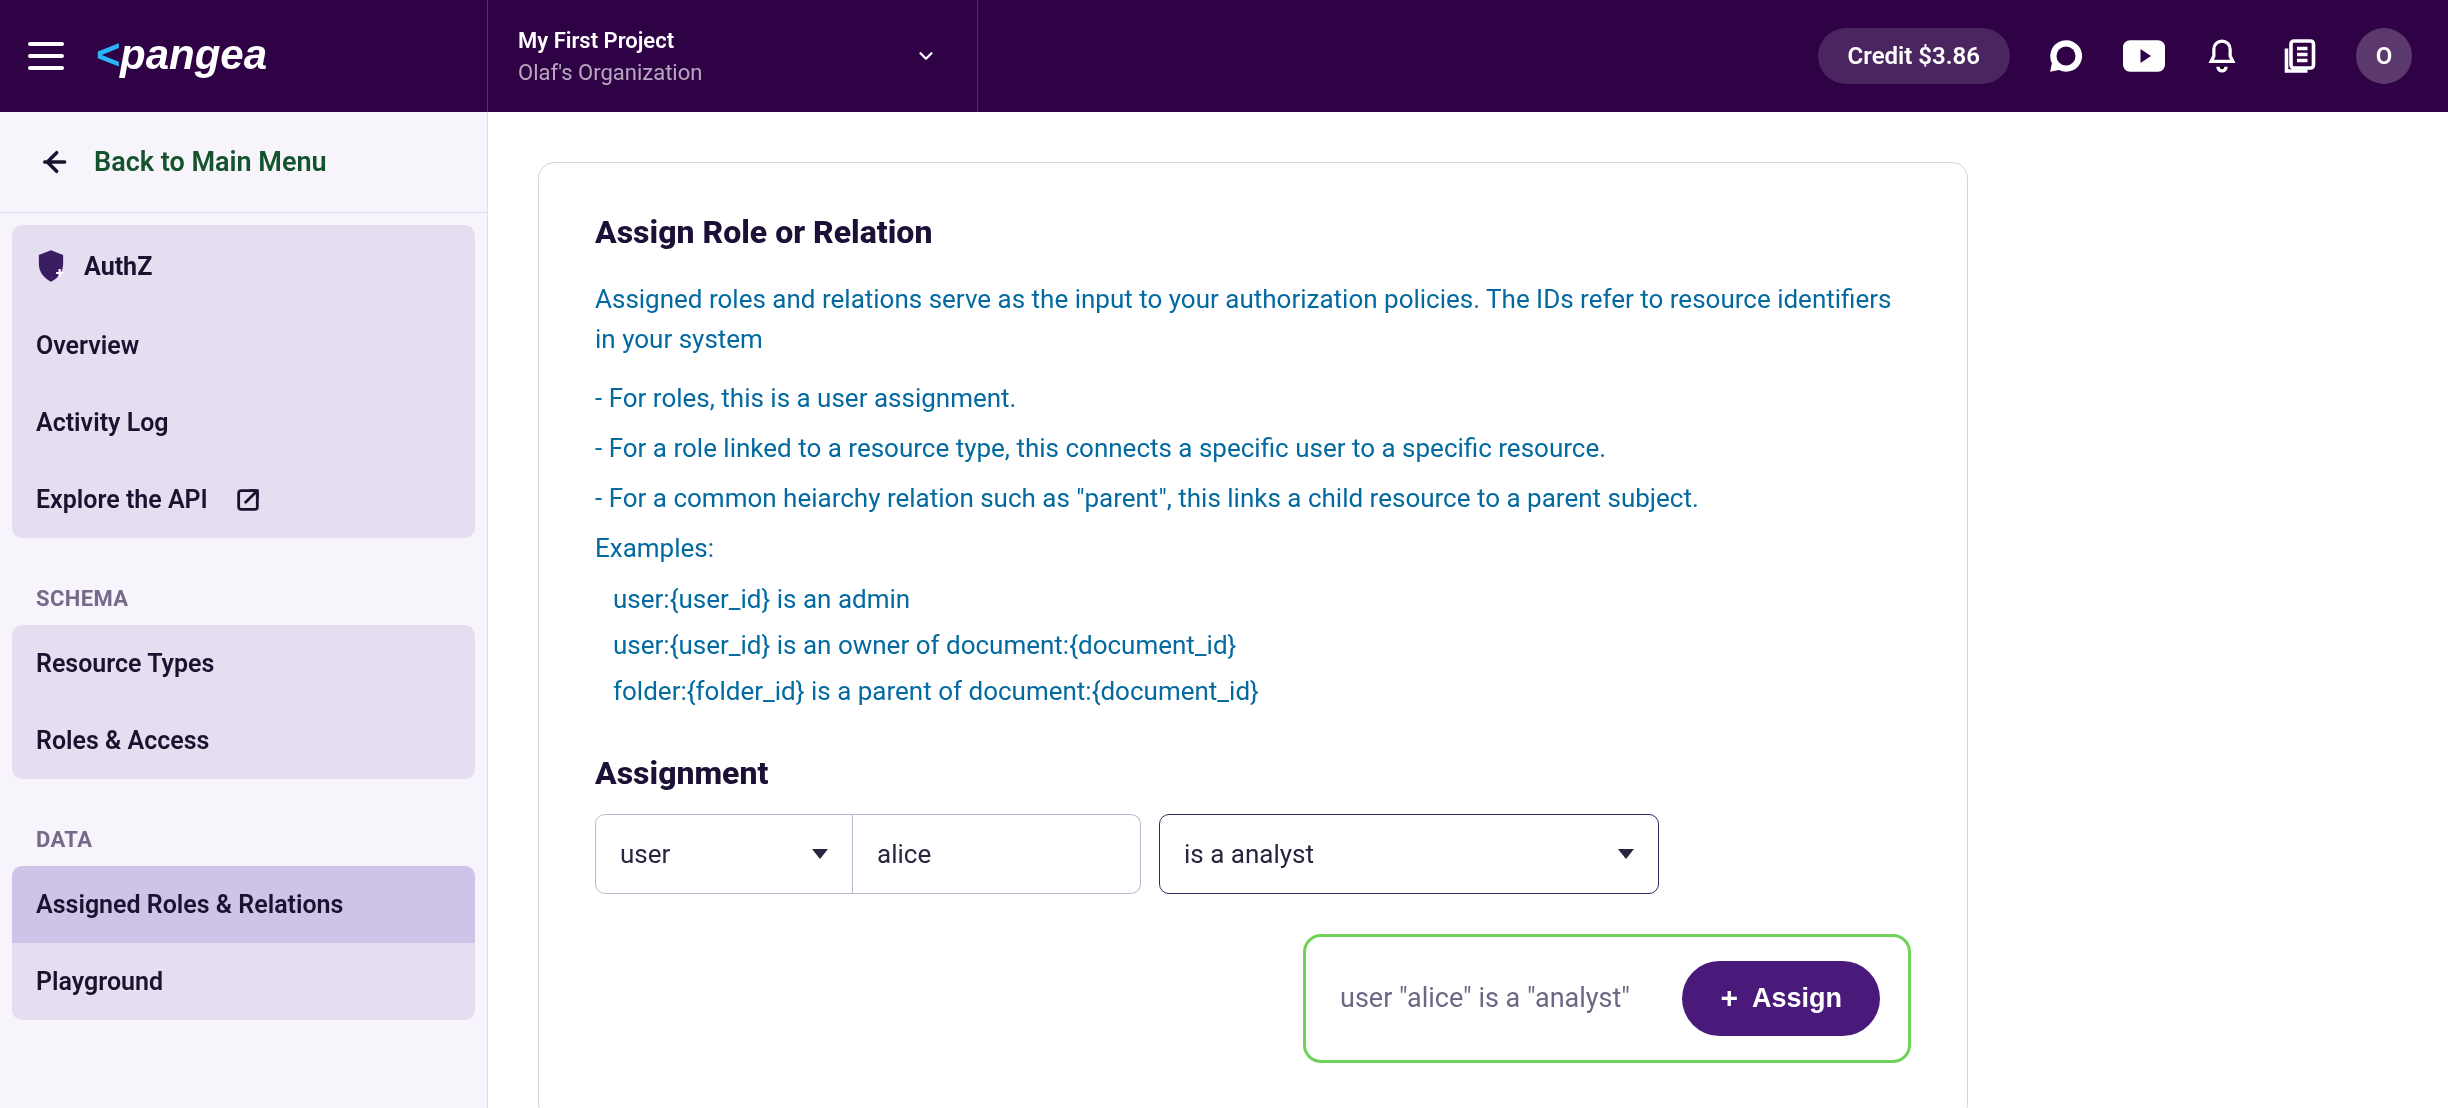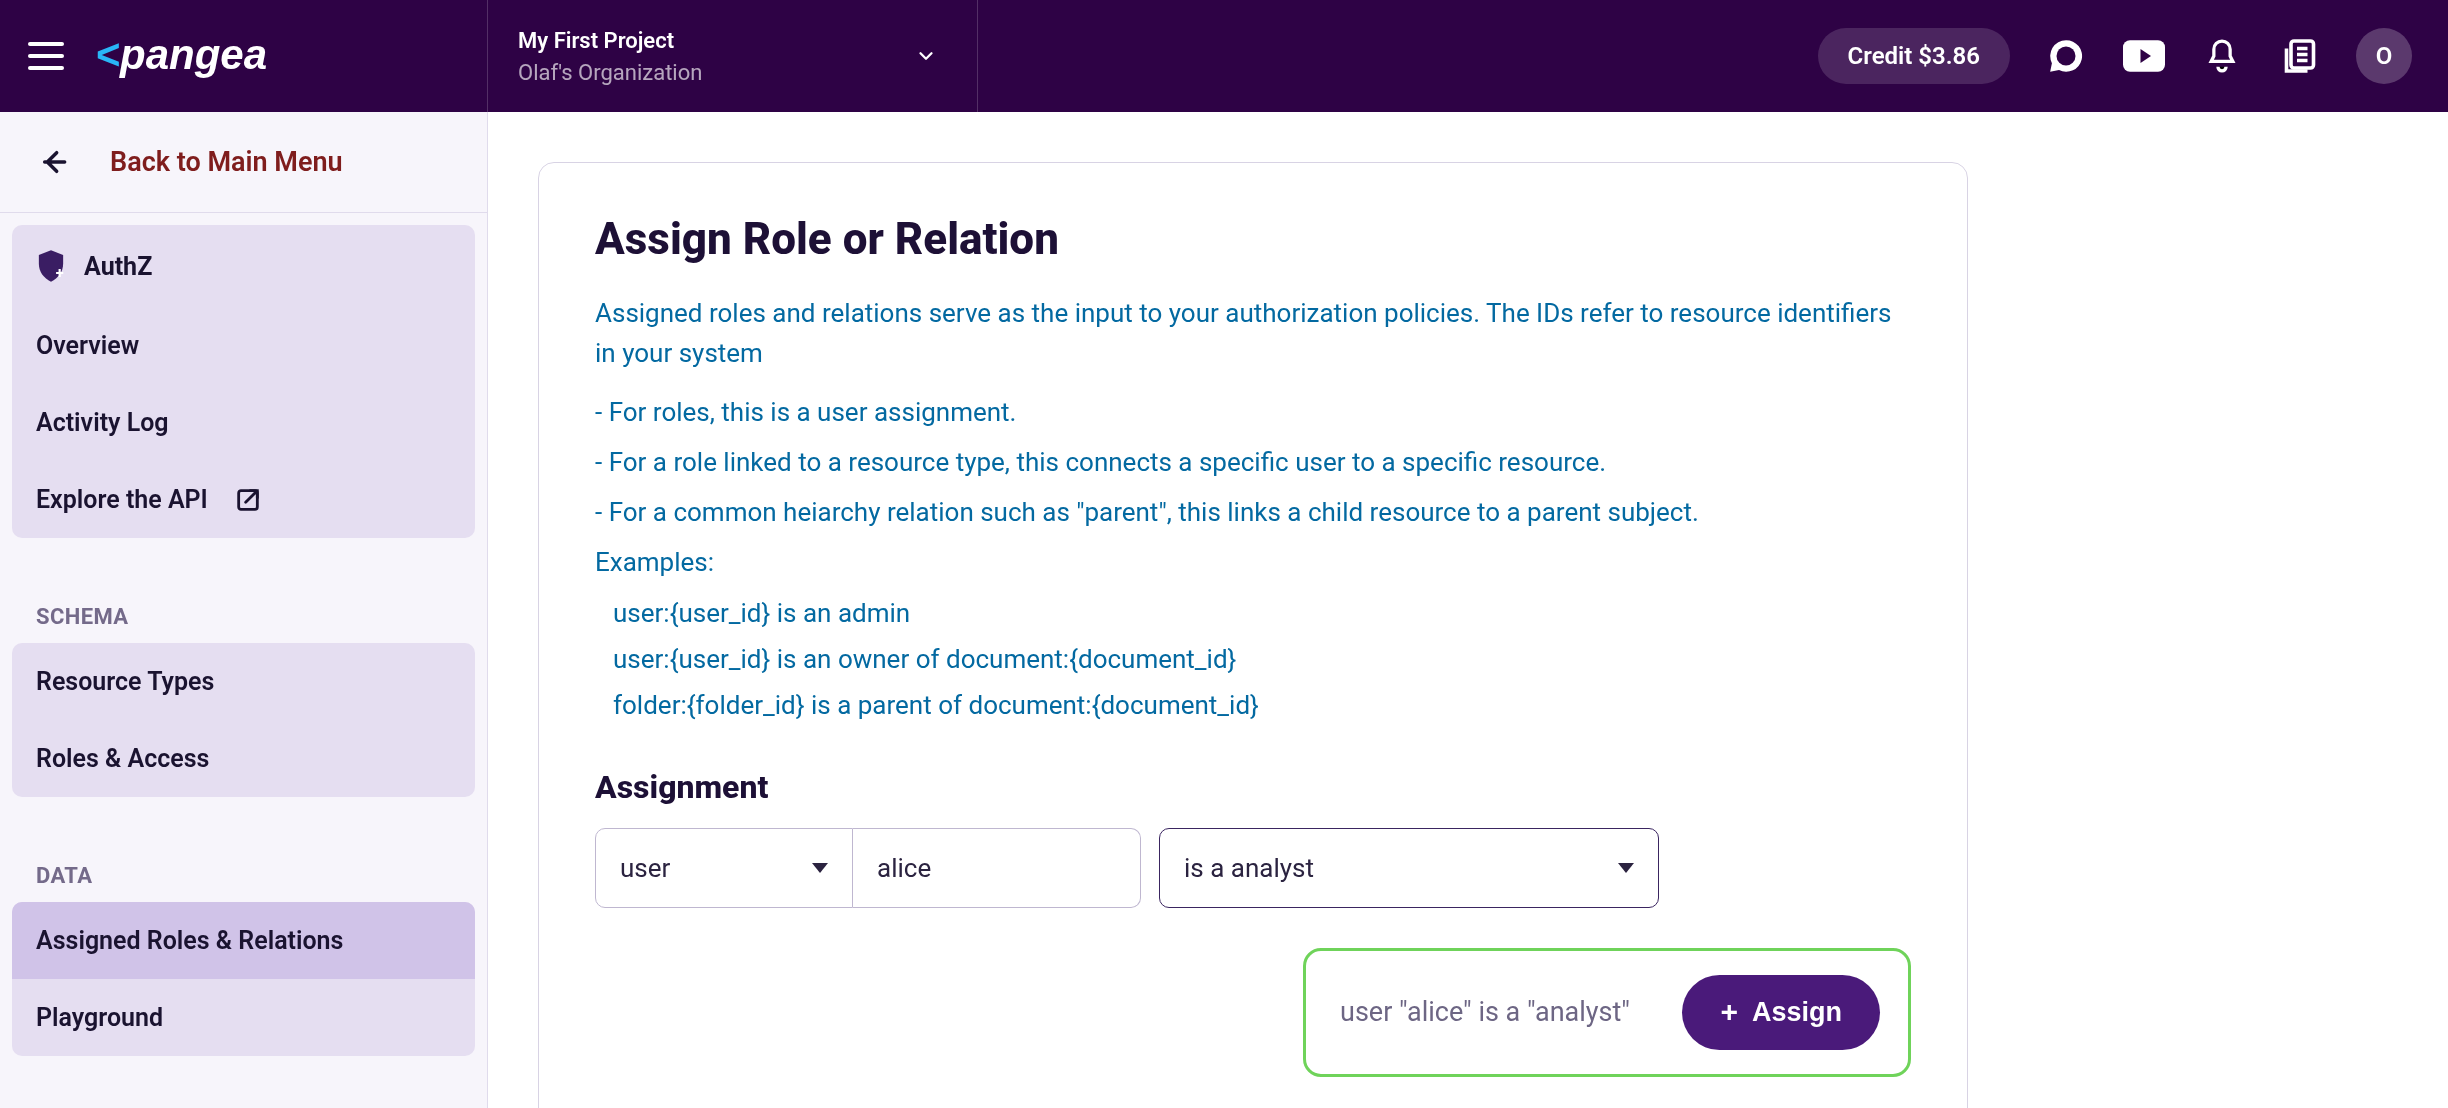--- a/index.html
+++ b/index.html
@@ -60,32 +60,31 @@
   
   .body-row { display:flex; height: calc(100% - 112px); }
 
   .sidebar {
     width: 488px;
     background:#f7f5fb;
     border-right:1px solid #e0dbec;
     padding-bottom:20px;
   }
   .back-btn {
-    display:flex; align-items:center; gap:40px;
+    display:flex; align-items:center; gap:24px;
     padding: 34px 38px;
-    font-size:27px; font-weight:600; color:#7f1d1d;
+    font-size:27px; font-weight:600; color:#14532d;
     border-bottom:1px solid #e0dbec;
     cursor:pointer;
   }
   .side-group { padding: 12px 12px 0 12px; }
   .side-head {
     font-size:22px; font-weight:700; letter-spacing:.4px;
     color:#746a8a;
-    padding: 32px 24px 14px 24px;
-    margin-top: 34px;
+    padding: 48px 24px 14px 24px;
   }
   .side-block {
     background:#e5def1;
     border-radius:10px;
     overflow:hidden;
   }
   .side-item {
     display:flex; align-items:center; gap:18px;
     padding: 24px 24px;
     font-size:25px; font-weight:600; color:#1a1330;
@@ -104,21 +103,21 @@
     padding: 50px 50px;
     overflow:auto;
   }
   .card {
     border:1.5px solid #d8d3e4;
     border-radius:16px;
     padding: 50px 56px 56px 56px;
     max-width: 1430px;
   }
   .card h1 {
-    font-size:44px; font-weight:800; color:#1d1036;
+    font-size:32px; font-weight:800; color:#1d1036;
     margin-bottom:28px;
   }
   .desc, .bullet, .example {
     font-size:26px; color:#0369a1; line-height:1.55;
   }
   .desc { margin-bottom:18px; max-width: 1300px;}
   .bullet { margin-bottom:10px; }
   .examples-label { margin-top:8px; margin-bottom:10px; }
   .example { padding-left:18px; margin-bottom:6px; }
 

